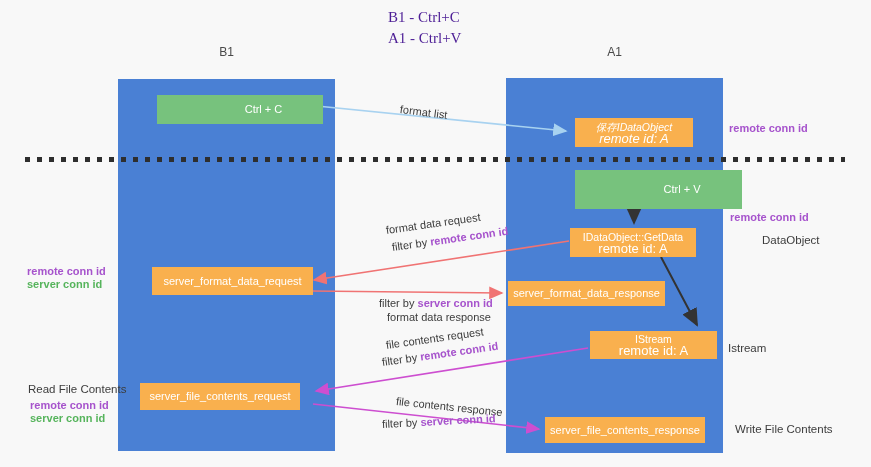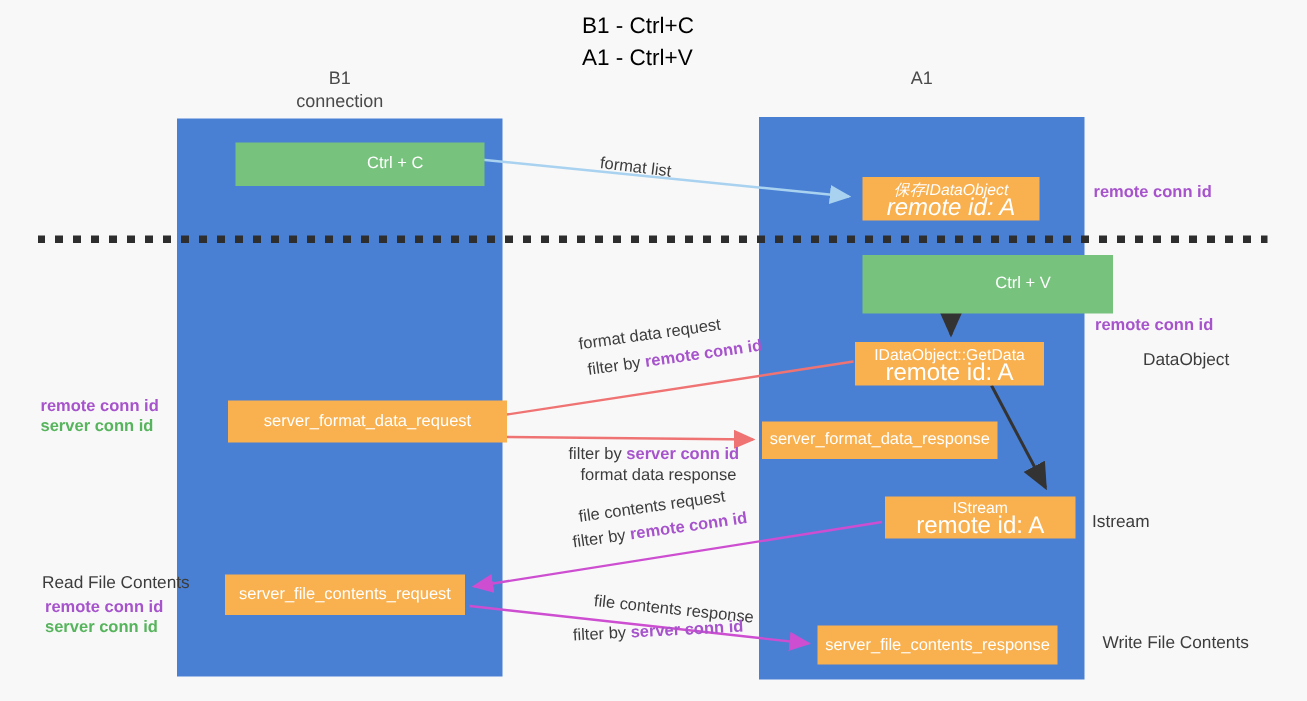--- a/index.html
+++ b/index.html
@@ -4,59 +4,58 @@
 <style>
   html,body{margin:0;padding:0;}
   body{
     width:871px;height:467px;position:relative;overflow:hidden;
     background:#f8f8f8;
     font-family:"Liberation Sans", sans-serif;
     color:#3c3c3c;
   }
   .abs{position:absolute;}
   .title{
-    left:388px;top:7px;font-size:15px;line-height:21px;color:#000000;
+    left:388px;top:7px;font-size:15px;line-height:21px;color:#4c1d95;font-family:Liberation Serif, serif;
   }
   .col-header{
     font-size:12px;line-height:15px;text-align:center;color:#4a4a4a;
   }
   .lifeline{
     background:#4a80d4;
   }
   .dashline{
     left:25px;top:157px;width:820px;height:5px;
     background:repeating-linear-gradient(90deg,#2e2e2e 0 5px,transparent 5px 12px);
   }
   .box{
     display:flex;flex-direction:column;align-items:center;justify-content:center;
     color:#ffffff;text-align:center;font-size:11px;line-height:13px;
   }
   .box.green{background:#77c27d;padding-left:47px;}
   .box.orange{background:#f9b04e;}
-  .box .l2{font-size:16px;line-height:12px;}
+  .box .l2{font-size:13px;line-height:12px;}
   .box .l1{font-size:10.5px;line-height:12px;}
   .box .single{font-size:11px;}
   .sidelbl{font-size:11px;line-height:13px;white-space:nowrap;}
   .purple{color:#a653cc;font-weight:bold;}
   .greentx{color:#56b45c;font-weight:bold;}
   .dark{color:#3c3c3c;}
   .flowlbl{font-size:11px;line-height:13px;white-space:nowrap;color:#3c3c3c;transform-origin:left center;}
   svg.overlay{position:absolute;left:0;top:0;pointer-events:none;}
 </style>
 </head>
 <body>
 
 <div class="abs title">
   <div>B1 - Ctrl+C</div>
   <div>A1 - Ctrl+V</div>
 </div>
 
 <div class="abs col-header" style="left:118px;top:45px;width:217px;">
   <div>B1</div>
-  <div>connection</div>
 </div>
 <div class="abs col-header" style="left:506px;top:45px;width:217px;">
   <div>A1</div>
 </div>
 
 <div class="abs lifeline" style="left:118px;top:79px;width:217px;height:372px;"></div>
 <div class="abs lifeline" style="left:506px;top:78px;width:217px;height:375px;"></div>
 
 <div class="abs dashline"></div>
 
@@ -95,34 +94,34 @@
 
 <div class="abs box green" style="left:575px;top:170px;width:120px;height:39px;">
   <div class="single">Ctrl + V</div>
 </div>
 
 <div class="abs box orange" style="left:570px;top:228px;width:126px;height:29px;">
   <div class="l1">IDataObject::GetData</div>
   <div class="l2">remote id: A</div>
 </div>
 
-<div class="abs box orange" style="left:152px;top:267px;width:186px;height:28px;">
+<div class="abs box orange" style="left:152px;top:267px;width:161px;height:28px;">
   <div class="single">server_format_data_request</div>
 </div>
 
 <div class="abs box orange" style="left:508px;top:281px;width:157px;height:25px;">
   <div class="single">server_format_data_response</div>
 </div>
 
 <div class="abs box orange" style="left:590px;top:331px;width:127px;height:28px;">
   <div class="l1">IStream</div>
   <div class="l2">remote id: A</div>
 </div>
 
-<div class="abs box orange" style="left:150px;top:383px;width:160px;height:27px;">
+<div class="abs box orange" style="left:140px;top:383px;width:160px;height:27px;">
   <div class="single">server_file_contents_request</div>
 </div>
 
 <div class="abs box orange" style="left:545px;top:417px;width:160px;height:26px;">
   <div class="single">server_file_contents_response</div>
 </div>
 
 <div class="abs sidelbl purple" style="left:729px;top:122px;">remote conn id</div>
 <div class="abs sidelbl purple" style="left:730px;top:211px;">remote conn id</div>
 <div class="abs sidelbl dark" style="left:730px;top:234px;font-size:11.5px;margin-left:32px;">DataObject</div>

